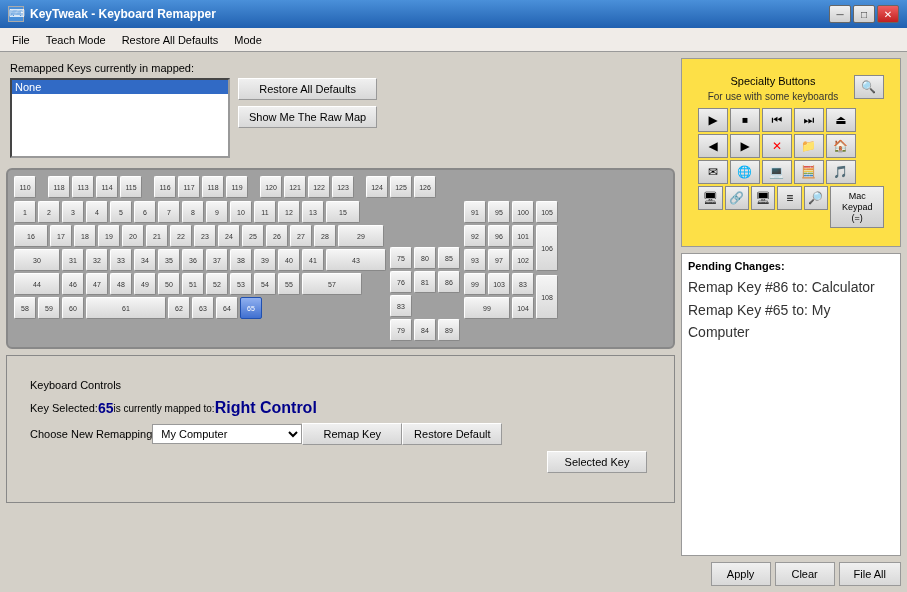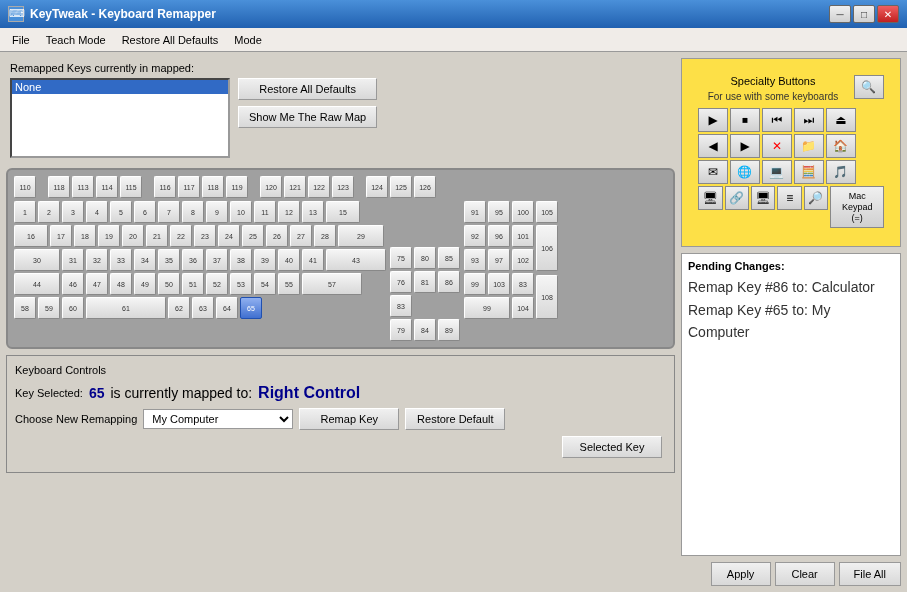--- a/index.html
+++ b/index.html
@@ -150,35 +150,35 @@
       border-color: #2050b0;
     }
     .key.wide { min-width: 34px; }
     .key.wider { min-width: 46px; }
     .key.widest { min-width: 60px; }
     .key-gap { min-width: 8px; }
     
     .controls-section {
       border: 1px solid #888;
       background: #d4d0c8;
-      padding: 8px;
+      padding: 23px;
     }
     .controls-title {
       font-size: 11px;
       margin-bottom: 8px;
     }
     .controls-row {
       display: flex;
       align-items: center;
-      gap: 6px;
+      gap: 0;
       margin-bottom: 6px;
     }
     .key-selected-label { font-size: 11px; }
     .key-number { font-size: 14px; font-weight: bold; color: #00008b; }
-    .mapped-to-label { font-size: 14px; }
+    .mapped-to-label { font-size: 10px; }
     .mapped-to-value { font-size: 16px; font-weight: bold; color: #00008b; }
     .choose-label { font-size: 11px; }
     select.remap-select {
       font-size: 11px;
       border: 1px solid #999;
       background: white;
       padding: 2px 4px;
       width: 150px;
     }
     .version-text {

